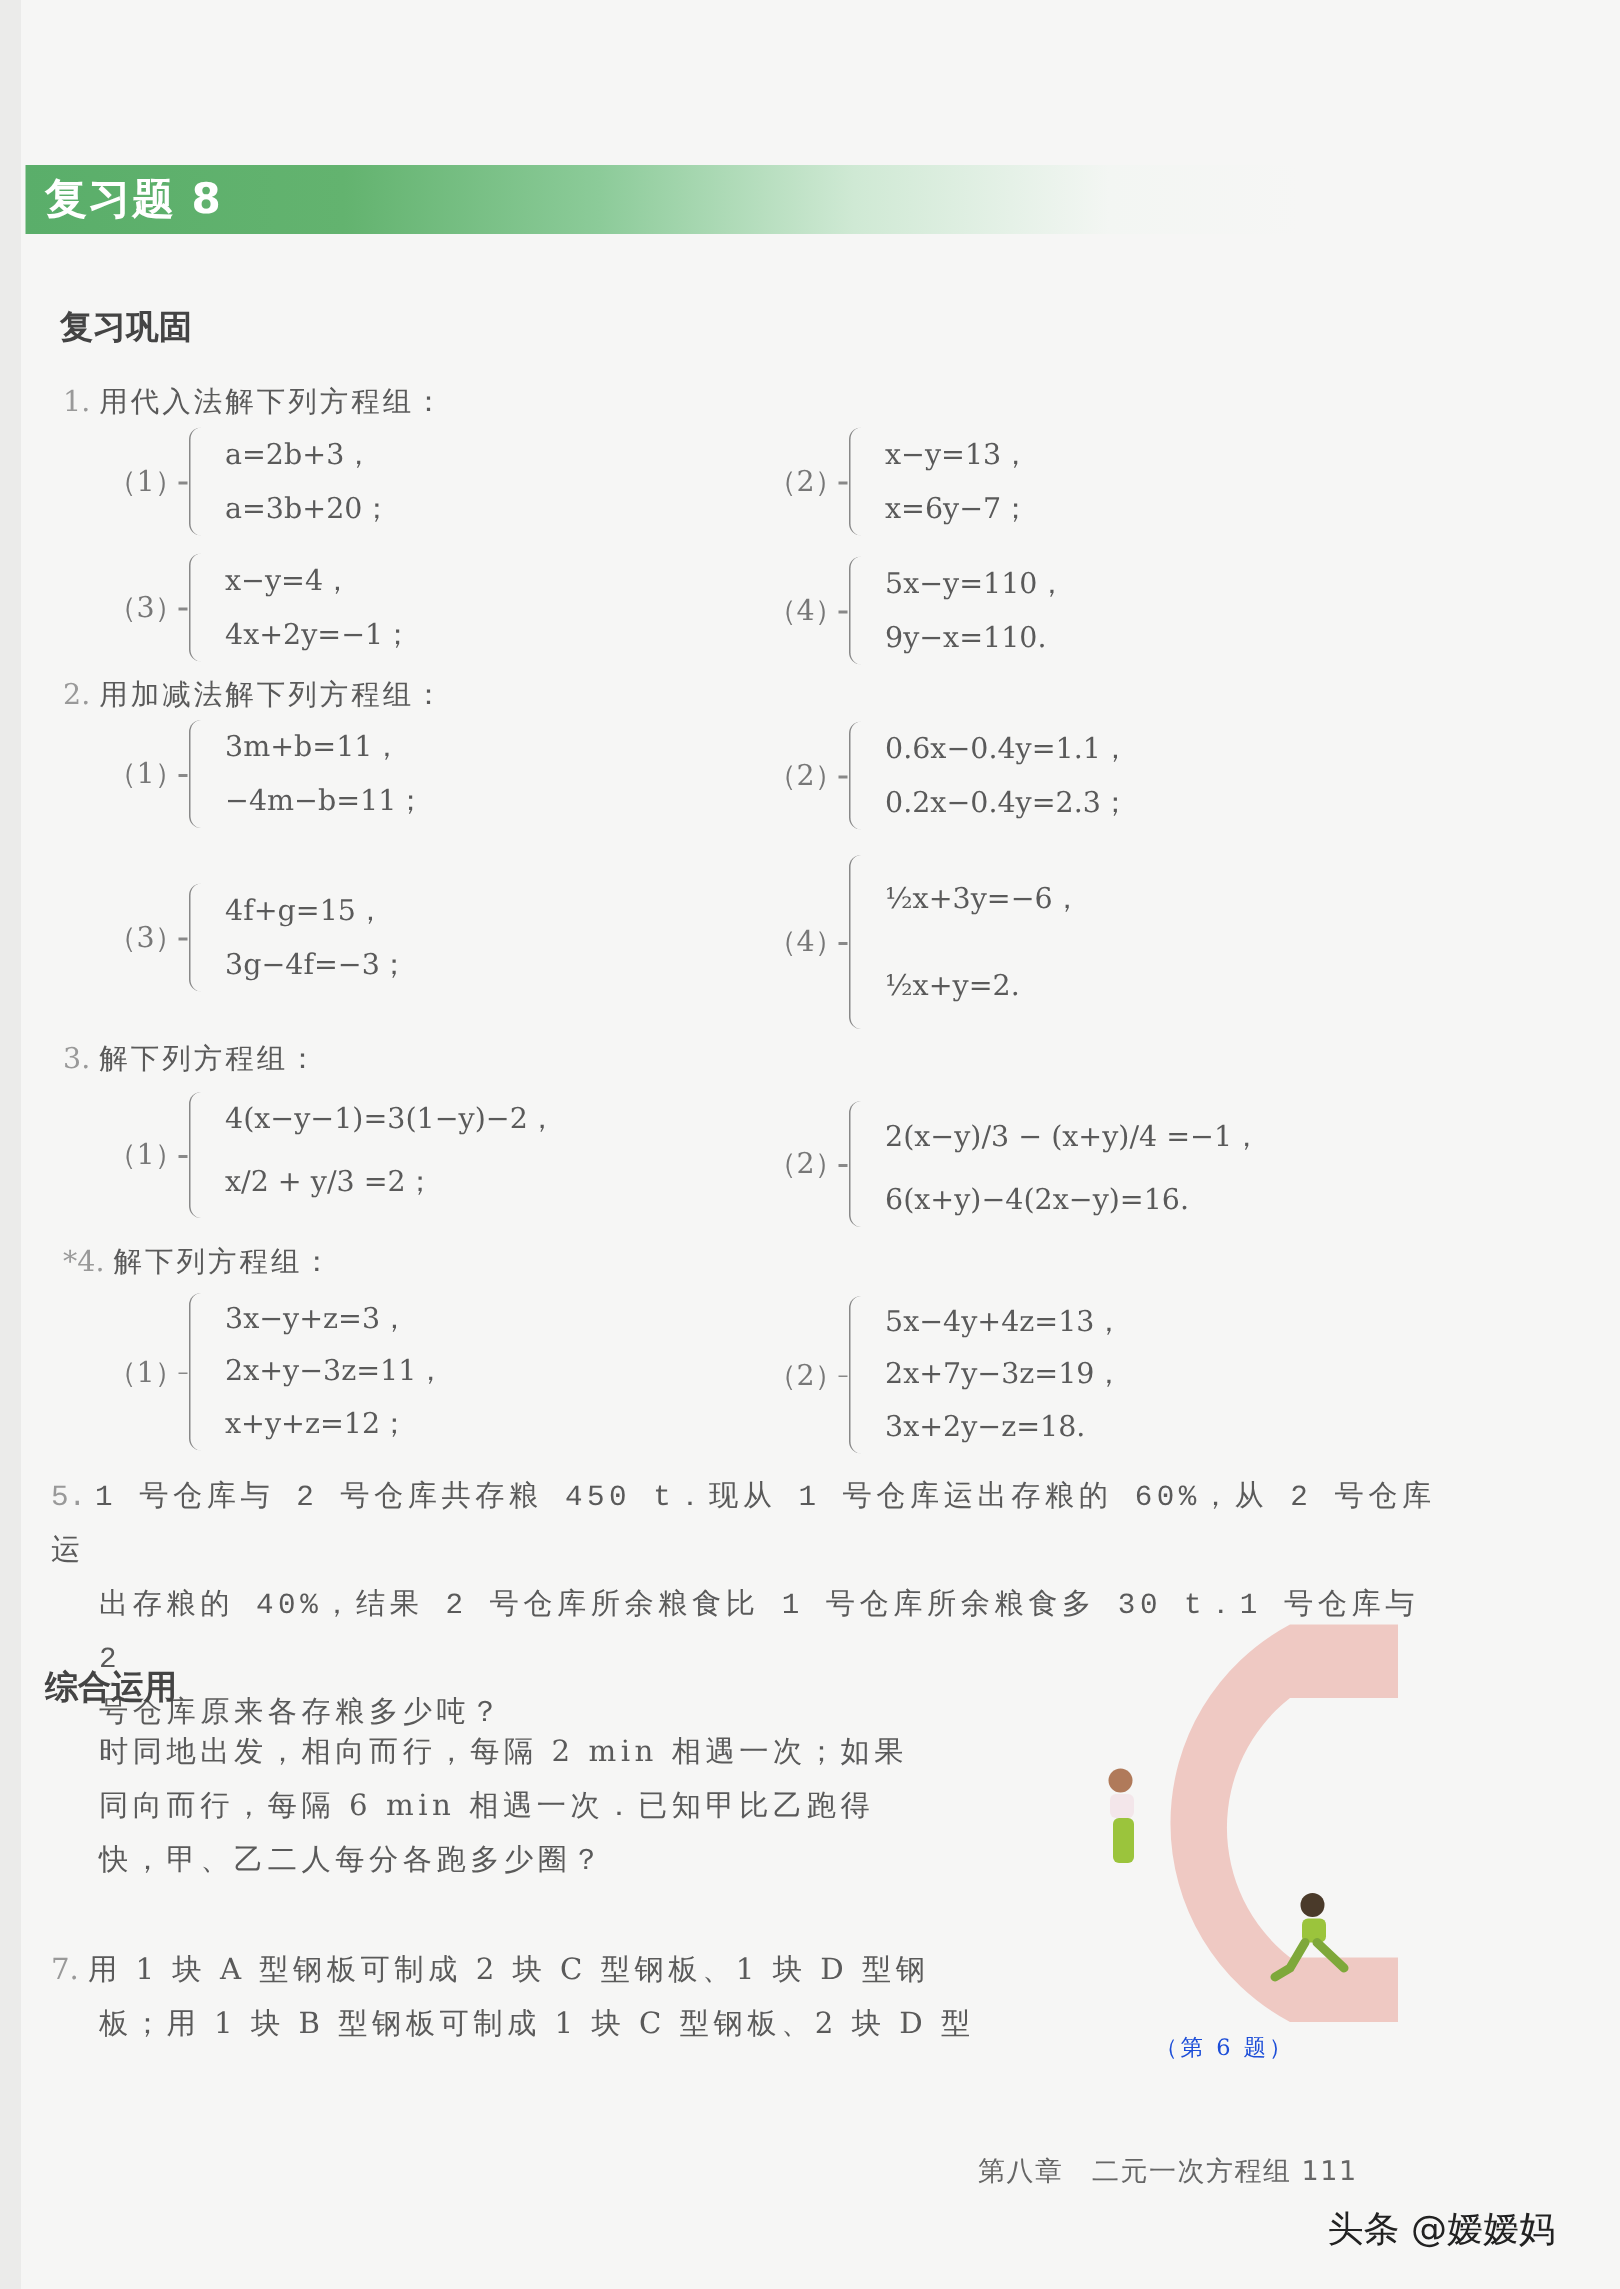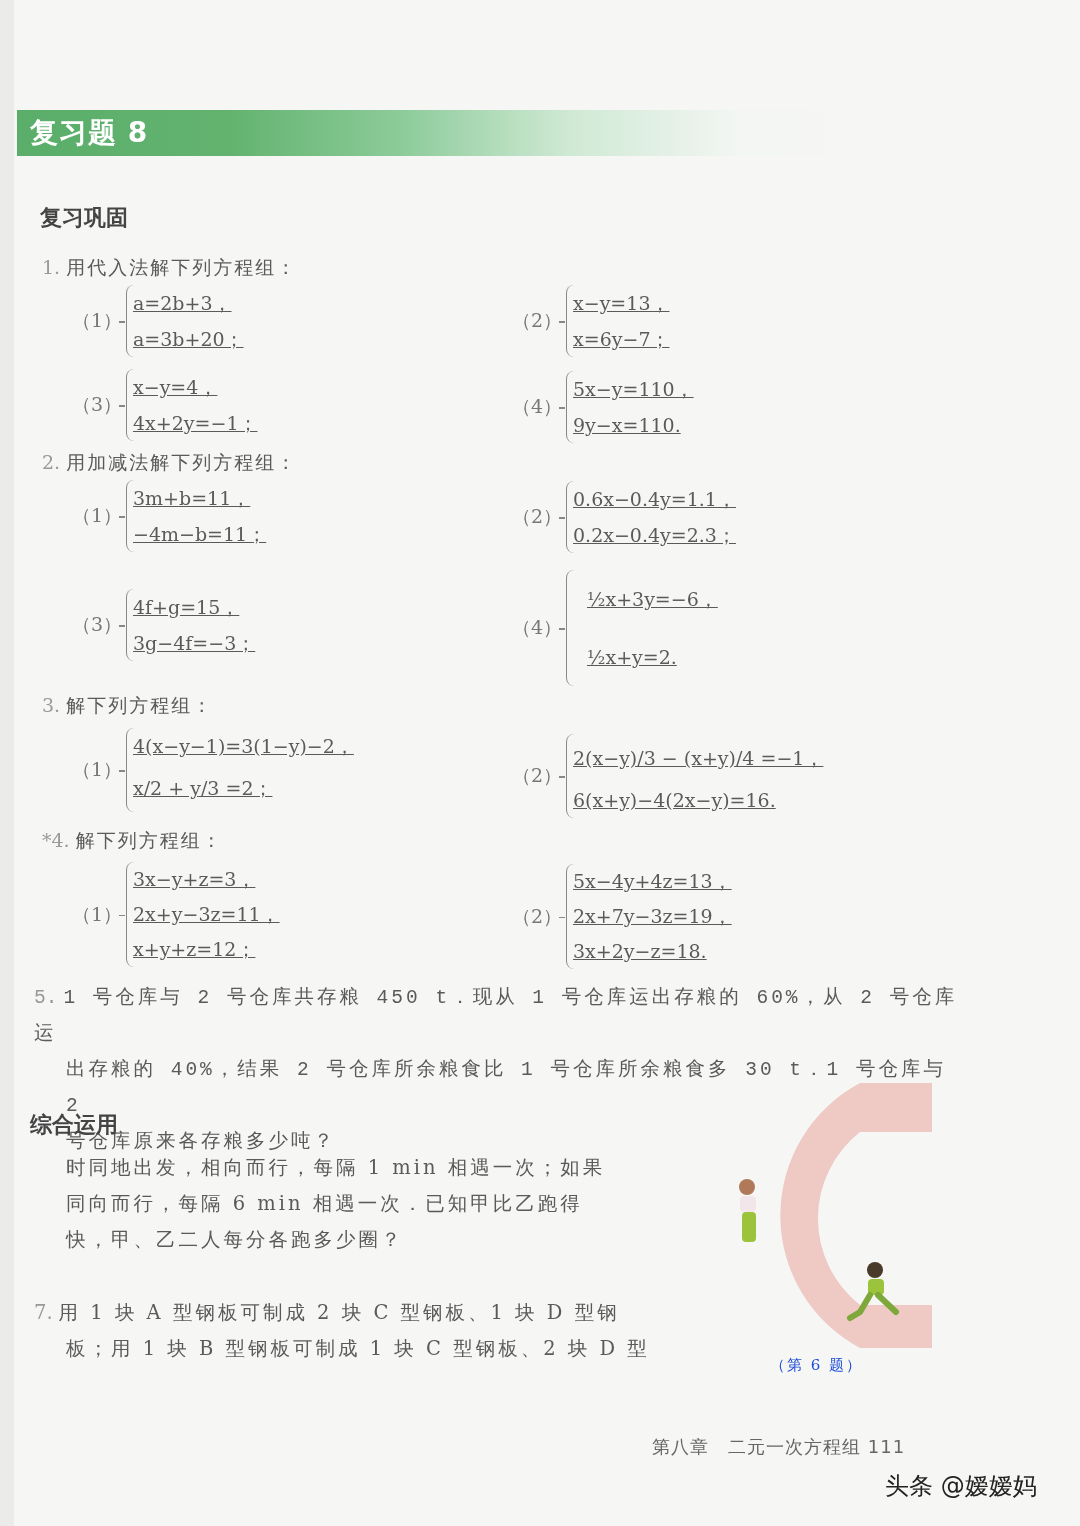--- a/index.html
+++ b/index.html
@@ -21,28 +21,28 @@
   .section-title {
     position:absolute; font-family:"DejaVu Sans", sans-serif; font-weight:bold;
     font-size:22px; color:#444;
   }
   .q-line { position:absolute; font-size:19px; color:#5a5a5a; white-space:nowrap; letter-spacing:2px; }
   .q-num { color:#999; margin-right:6px; letter-spacing:0; }
   .sys { position:absolute; display:flex; align-items:center; font-size:19px; color:#5a5a5a; }
   .sys .lbl { width:48px; letter-spacing:0; color:#777; }
   .brace {
     border-left:1.5px solid #888; border-radius:8px 0 0 8px;
-    padding-left:6px; margin-left:6px; position:relative;text-decoration:underline;
+    padding-left:23px; margin-left:6px; position:relative;
   }
   .brace::before {
     content:""; position:absolute; left:-8px; top:50%; width:6px; height:1.5px; background:#888;
   }
   .eq { white-space:nowrap; font-style:normal; }
   .eq2 .eq { line-height:36px; }
-  .frac-eq .eq { line-height:58px;margin-left:14px; }
+  .frac-eq .eq { line-height:58px; }
   .para { position:absolute; font-size:19.5px; color:#5a5a5a; letter-spacing:3px; line-height:36px; }
   .figure { position:absolute; left:700px; top:1080px; width:240px; height:270px; }
   .caption { position:absolute; left:770px; top:1356px; font-size:15px; color:#1d4ed8; letter-spacing:2px; }
   .footer { position:absolute; left:652px; top:1435px; font-size:18px; color:#666; font-family:"DejaVu Sans", sans-serif; letter-spacing:1px; }
   .watermark { position:absolute; left:885px; top:1470px; font-size:24px; color:#222; font-family:"DejaVu Sans", sans-serif; }
 </style>
 </head>
 <body>
 
 <div class="left-edge"></div>
@@ -155,21 +155,21 @@
 
 <div class="para" style="left:34px;top:980px;width:940px;font-family:Liberation Mono, monospace;">
   <div><span class="q-num">5.</span><span>1 号仓库与 2 号仓库共存粮 450 t．现从 1 号仓库运出存粮的 60%，从 2 号仓库运</span></div>
   <div style="padding-left:32px;">出存粮的 40%，结果 2 号仓库所余粮食比 1 号仓库所余粮食多 30 t．1 号仓库与 2</div>
   <div style="padding-left:32px;">号仓库原来各存粮多少吨？</div>
 </div>
 
 <div class="section-title" style="left:30px;top:1110px;">综合运用</div>
 
 <div class="para" style="left:34px;top:1150px;width:640px;">
-  <div style="padding-left:32px;">时同地出发，相向而行，每隔 1 min 相遇一次；如果</div>
+  <div style="padding-left:32px;">时同地出发，相向而行，每隔 2 min 相遇一次；如果</div>
   <div style="padding-left:32px;">同向而行，每隔 6 min 相遇一次．已知甲比乙跑得</div>
   <div style="padding-left:32px;">快，甲、乙二人每分各跑多少圈？</div>
 </div>
 
 <div class="para" style="left:34px;top:1295px;width:640px;">
   <div><span class="q-num">7.</span><span>用 1 块 A 型钢板可制成 2 块 C 型钢板、1 块 D 型钢</span></div>
   <div style="padding-left:32px;">板；用 1 块 B 型钢板可制成 1 块 C 型钢板、2 块 D 型</div>
 </div>
 
 <div class="figure">

